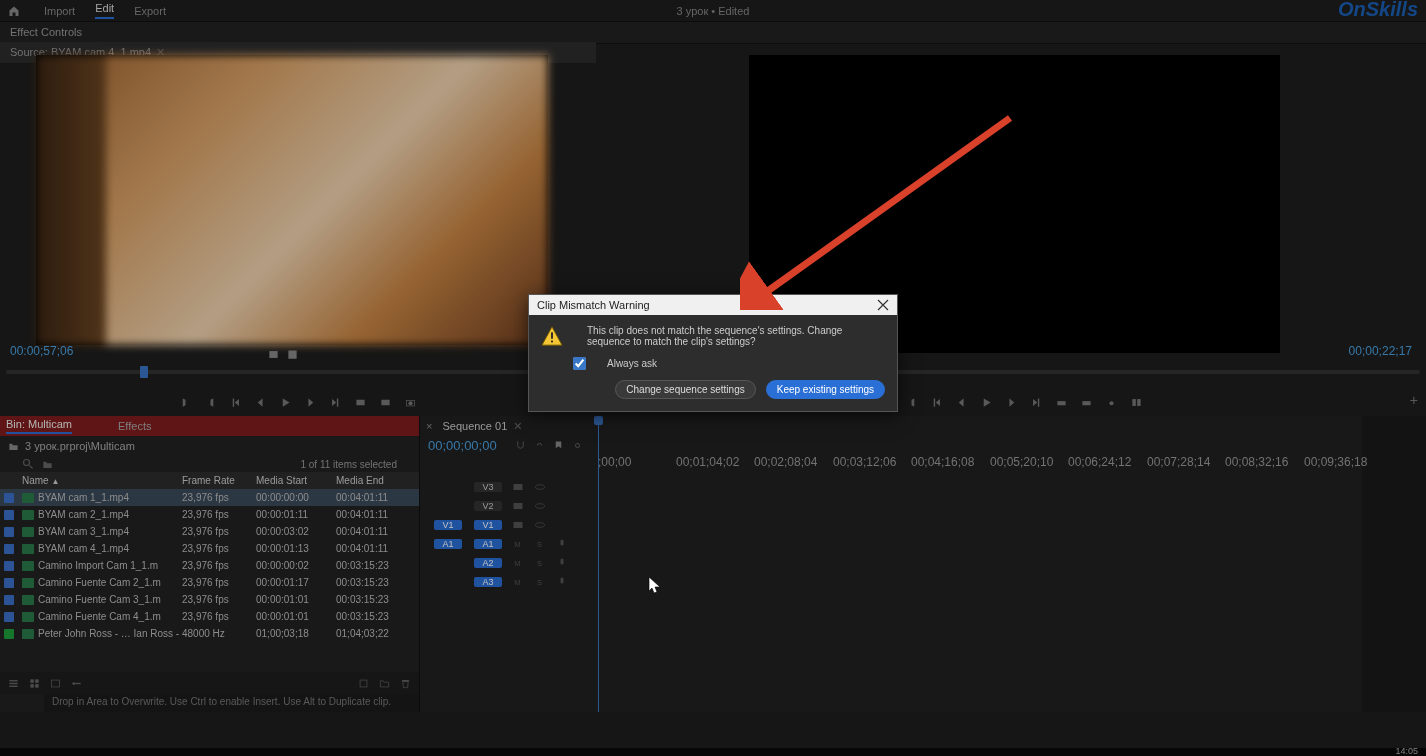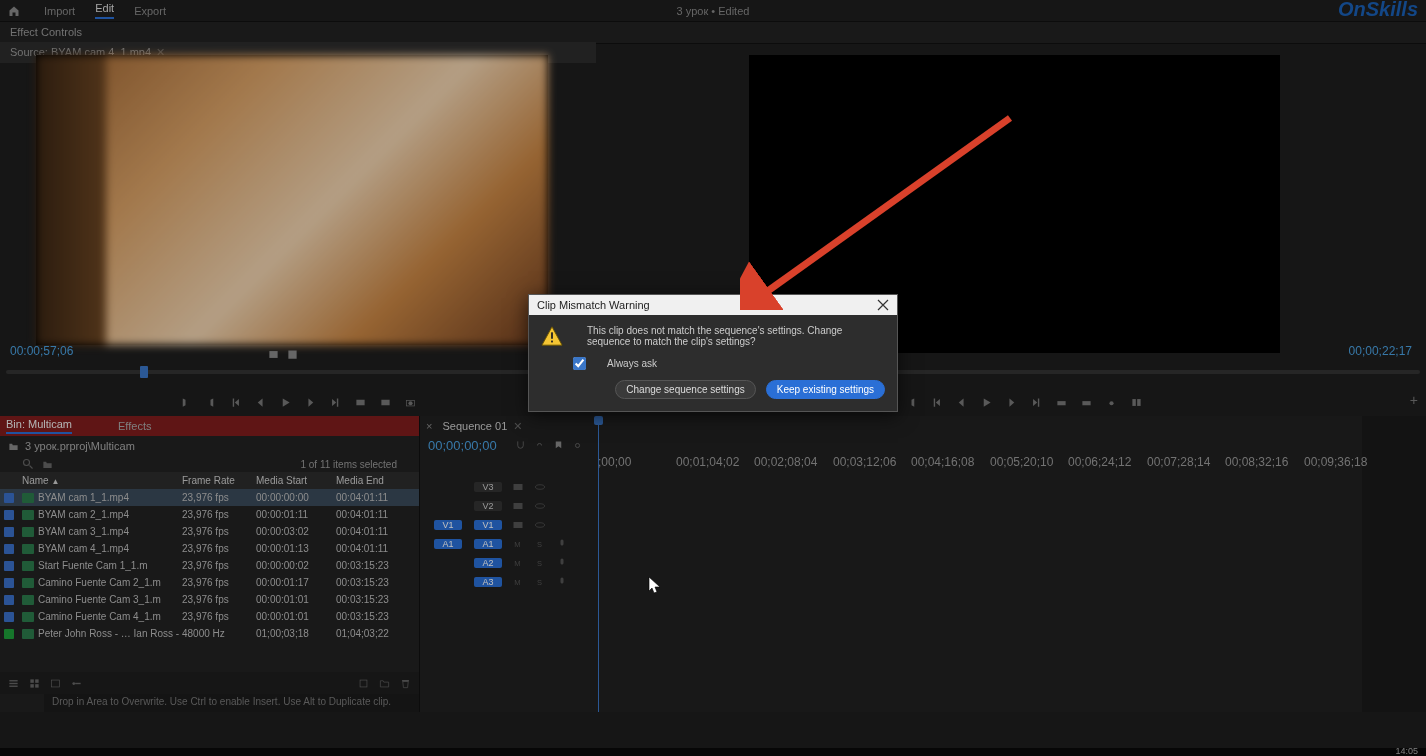--- a/index.html
+++ b/index.html
@@ -298,21 +298,21 @@
               <span>BYAM cam 4_1.mp4</span>
             </span>
             <span>23,976 fps</span>
             <span>00:00:01:13</span>
             <span>00:04:01:11</span>
           </div>
           <div class="pp-rowT">
             <span class="chip"></span>
             <span class="pp-name">
               <span class="clip-ic"></span>
-              <span>Start Fuente Cam 1_1.m</span>
+              <span>Camino Import Cam 1_1.m</span>
             </span>
             <span>23,976 fps</span>
             <span>00:00:00:02</span>
             <span>00:03:15:23</span>
           </div>
           <div class="pp-rowT">
             <span class="chip"></span>
             <span class="pp-name">
               <span class="clip-ic"></span>
               <span>Camino Fuente Cam 2_1.m</span>

